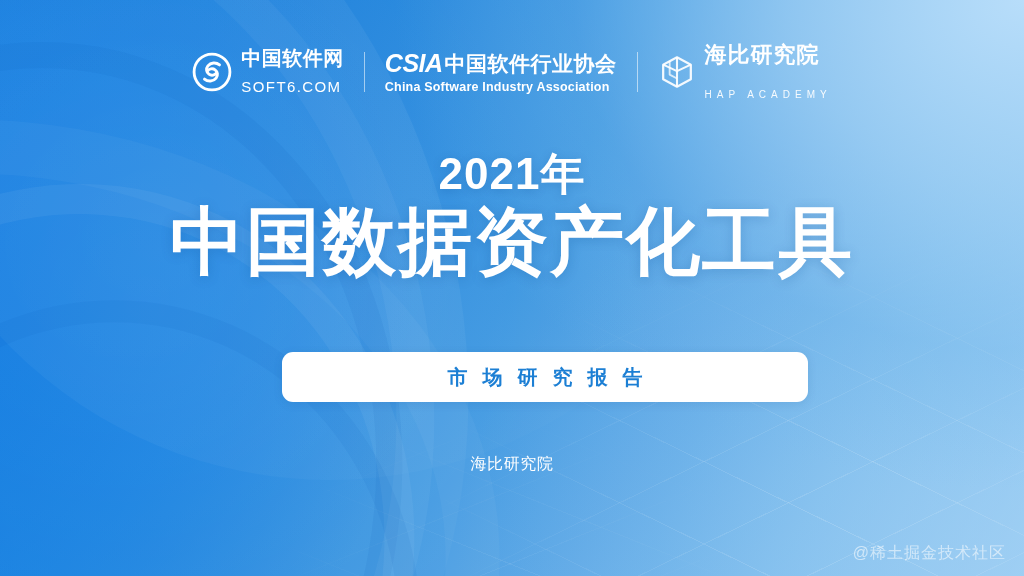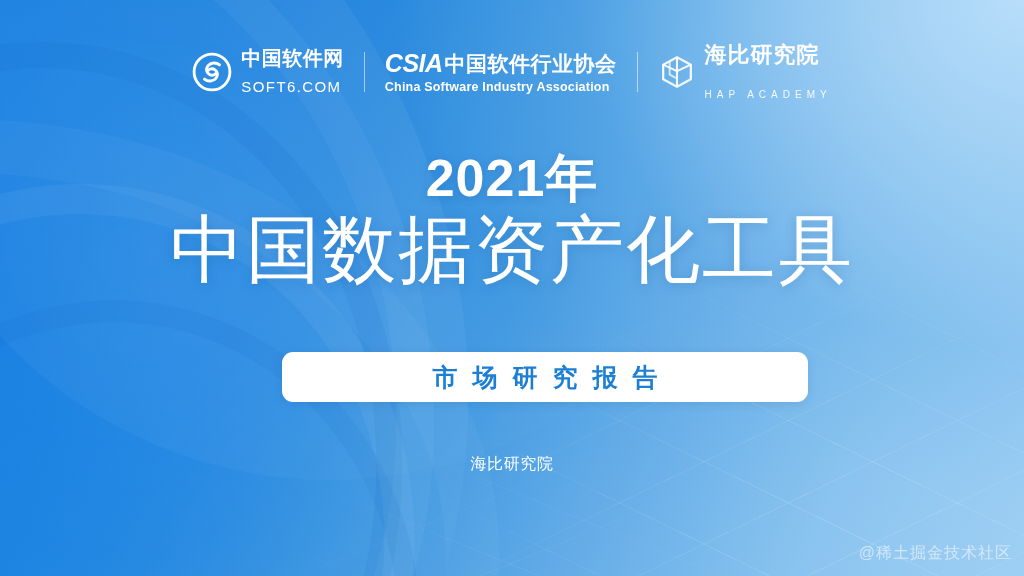--- a/index.html
+++ b/index.html
@@ -111,54 +111,54 @@
   }
   .hap-en {
     font-size:10px; color:rgba(255,255,255,0.92);
     letter-spacing:5px; line-height:1; margin-top:24px;
   }
 
   
   .title-block { position:absolute; left:0; top:152px; width:1024px; text-align:center; }
 
   .title-year {
-    font-size:52px; font-weight:bold; color:#ffffff;
+    font-size:44px; font-weight:bold; color:#ffffff;
     line-height:1.02; letter-spacing:1px;
     text-shadow:0 2px 10px rgba(10,70,140,0.22);
   }
   .title-main {
-    font-size:74px; font-weight:normal; color:#ffffff;
+    font-size:74px; font-weight:bold; color:#ffffff;
     line-height:1.12; letter-spacing:2px; margin-top:4px;
     text-shadow:0 2px 12px rgba(10,70,140,0.22);
   }
 
   
   .pill {
     position:absolute; left:282px; top:352px;
     width:526px; height:50px;
     background:#ffffff; border-radius:11px;
     display:flex; align-items:center; justify-content:center;
     box-shadow:0 2px 10px rgba(12,70,140,0.12);
   }
   .pill-txt {
-    font-size:25px; font-weight:bold; color:#1c7fd4;
+    font-size:20px; font-weight:bold; color:#1c7fd4;
     letter-spacing:15px; text-indent:15px;
   }
 
   
   .footer {
     position:absolute; left:0; top:452px; width:1024px;
     text-align:center; color:#ffffff;
   }
   .footer div { font-size:16px; line-height:1.55; letter-spacing:0.6px; }
   .footer .f-date { font-size:16.5px; letter-spacing:0.8px; }
 
   
   .watermark {
-    position:absolute; right:12px; bottom:12px;
+    position:absolute; right:18px; bottom:12px;
     font-size:16px; color:rgba(255,255,255,0.56);
     letter-spacing:1px;
   }
 </style>
 </head>
 <body>
 
 <div id="slide">
 
   <div class="swirl sw7"></div>

